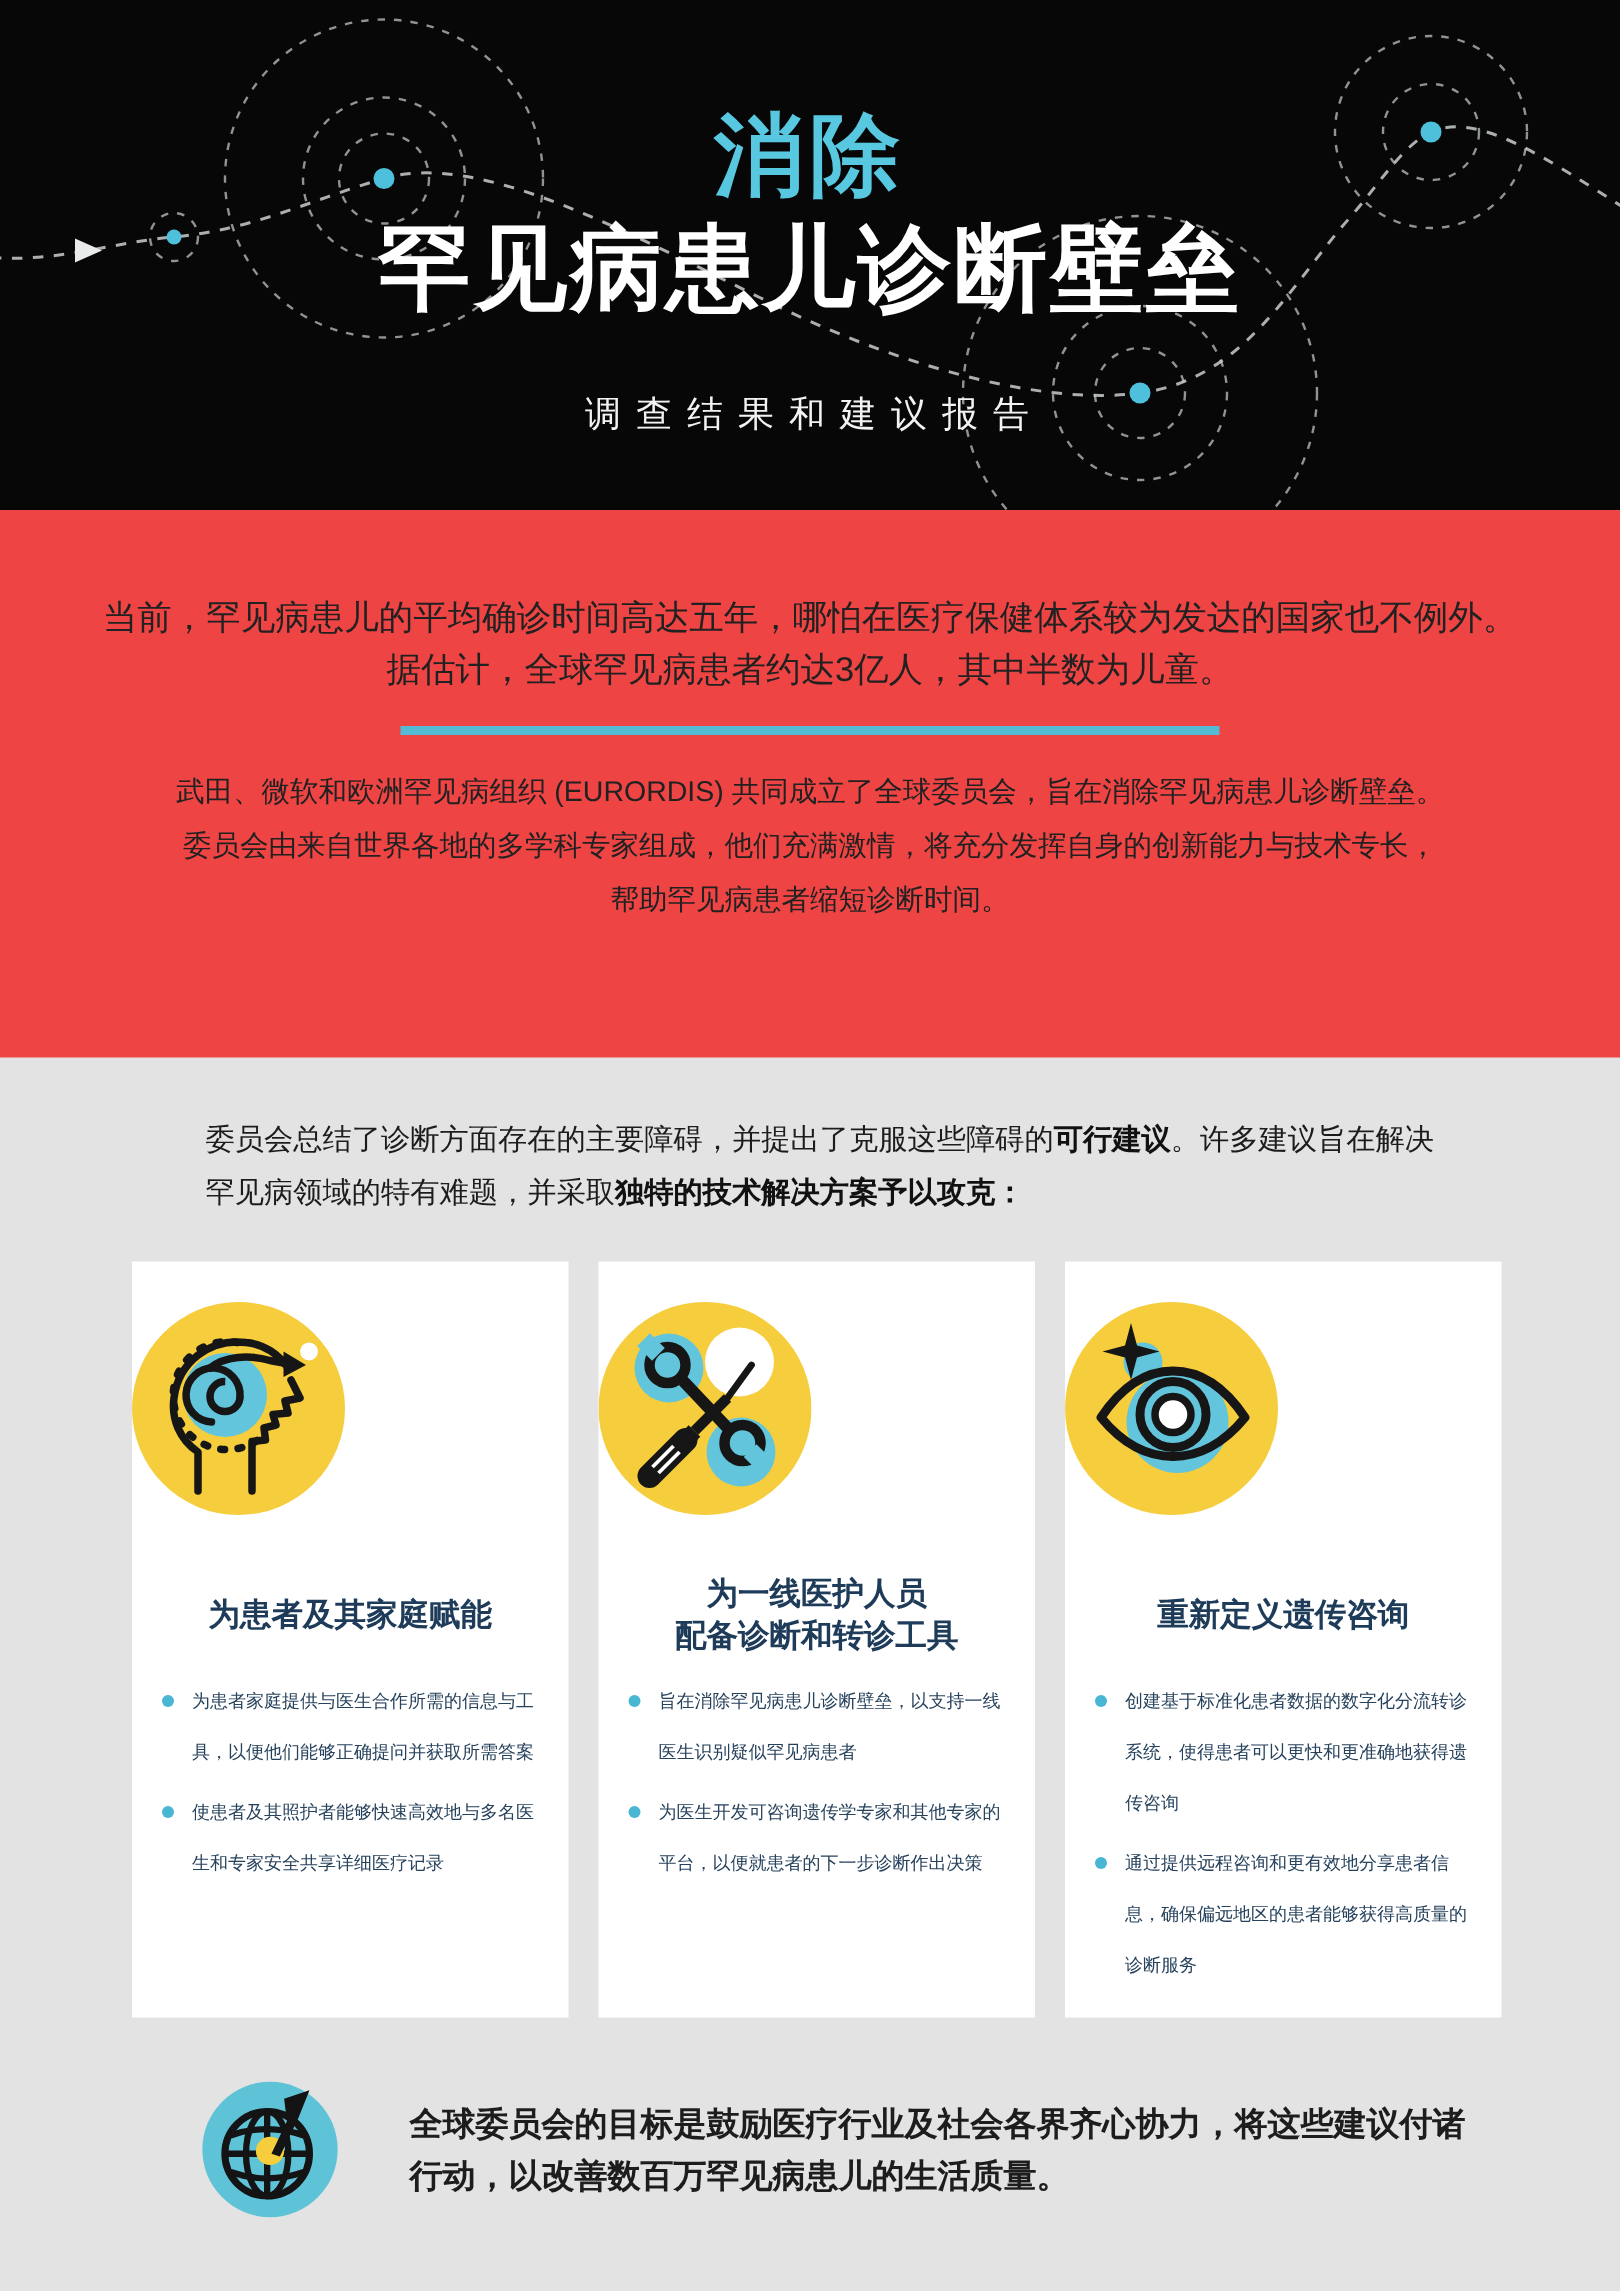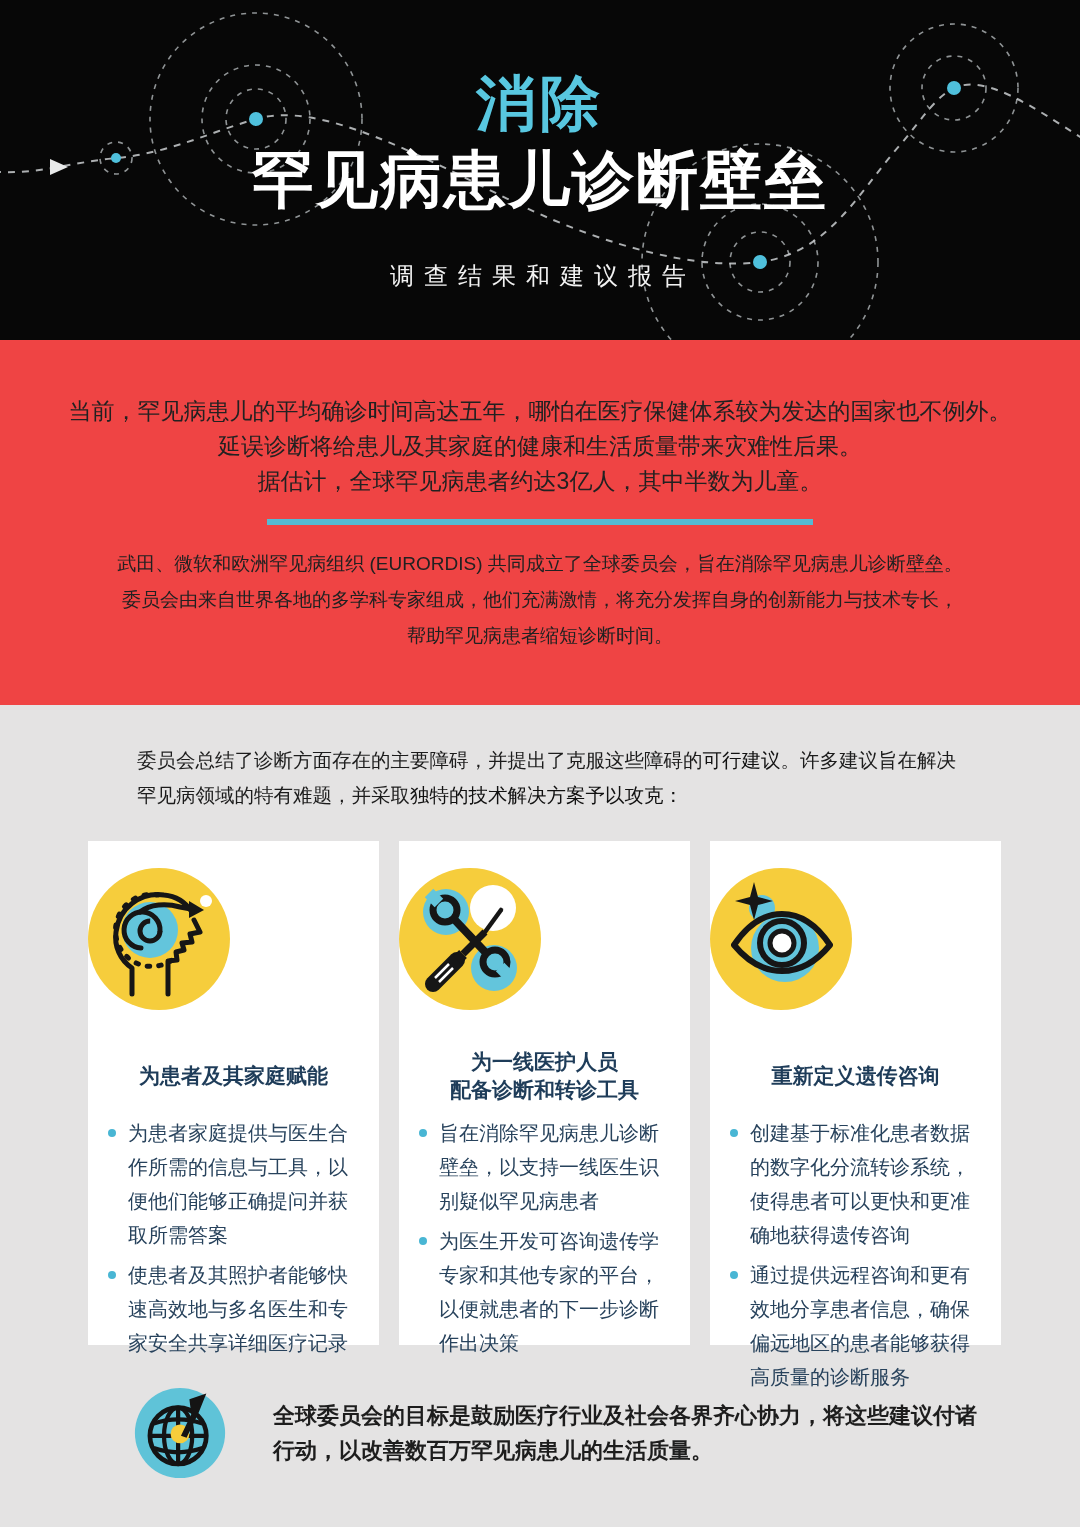--- a/index.html
+++ b/index.html
@@ -13,32 +13,32 @@
   .title-main{font-size:62px;line-height:72px;font-weight:700;color:#ffffff;letter-spacing:2px;}
   .subtitle{margin-top:44px;font-size:24px;color:#f2f2f2;letter-spacing:10px;padding-left:6px;}
   
   .section-white{height:365px;box-sizing:border-box;padding-top:54px;text-align:center;}
   .lead-line{font-size:23px;line-height:35px;color:#212121;}
   .divider{width:546px;height:6px;margin:20px auto 21px auto;background:#55bad3;}
   .about-line{font-size:19px;line-height:36px;color:#212121;}
   
   .section-gray{height:822px;box-sizing:border-box;background:#e4e3e3;padding-top:38px;}
   .overview{width:820px;margin-left:137px;font-size:19.5px;line-height:35px;color:#1c1c1c;}
-  .overview b{font-weight:400;color:#111;}
+  .overview b{font-weight:700;color:#111;}
   .cards{display:flex;margin:28px 0 0 88px;}
   .card{width:291px;height:504px;background:#ffffff;margin-right:20px;box-sizing:border-box;}
   .icon-wrap{width:142px;height:142px;margin:27px auto 0 auto;}
   .card-title{height:56px;margin-top:34px;display:flex;flex-direction:column;justify-content:center;
               text-align:center;font-size:21px;line-height:28px;font-weight:700;color:#1e3c59;}
   .card-title span:empty{display:none;}
   .bullets{margin:12px 14px 0 20px;}
   .bullet{display:flex;}
   .bullet + .bullet{margin-top:6px;}
   .dot{flex:none;width:8px;height:8px;border-radius:50%;background:#49b6d4;margin:13px 12px 0 0;}
-  .bullet-text{font-size:20px;line-height:34px;color:#27425c;width:246px;}
+  .bullet-text{font-size:12px;line-height:34px;color:#27425c;width:246px;}
   
   .footer-row{display:flex;align-items:center;margin:41px 0 0 133px;}
   .globe{flex:none;width:94px;height:94px;}
   .footer-text{margin-left:46px;width:720px;font-size:22px;line-height:35px;font-weight:700;color:#1d1d1d;}
 </style>
 </head>
 <body>
 
 <div class="page">
 
@@ -66,21 +66,20 @@
     </svg>
     <div class="header-inner">
       <div class="title-accent">消除</div>
       <div class="title-main">罕见病患儿诊断壁垒</div>
       <div class="subtitle">调查结果和建议报告</div>
     </div>
   </div>
 
   <div class="section-white">
     <div class="lead-line">当前，罕见病患儿的平均确诊时间高达五年，哪怕在医疗保健体系较为发达的国家也不例外。</div>
-    <div class="lead-line">延误诊断将给患儿及其家庭的健康和生活质量带来灾难性后果。</div>
     <div class="lead-line">据估计，全球罕见病患者约达3亿人，其中半数为儿童。</div>
     <div class="divider"></div>
     <div class="about-line">武田、微软和欧洲罕见病组织 (EURORDIS) 共同成立了全球委员会，旨在消除罕见病患儿诊断壁垒。</div>
     <div class="about-line">委员会由来自世界各地的多学科专家组成，他们充满激情，将充分发挥自身的创新能力与技术专长，</div>
     <div class="about-line">帮助罕见病患者缩短诊断时间。</div>
   </div>
 
   <div class="section-gray">
     <div class="overview"><span>委员会总结了诊断方面存在的主要障碍，并提出了克服这些障碍的</span><b>可行建议</b><span>。许多建议旨在解决罕见病领域的特有难题，并采取</span><b>独特的技术解决方案予以攻克：</b></div>
 

